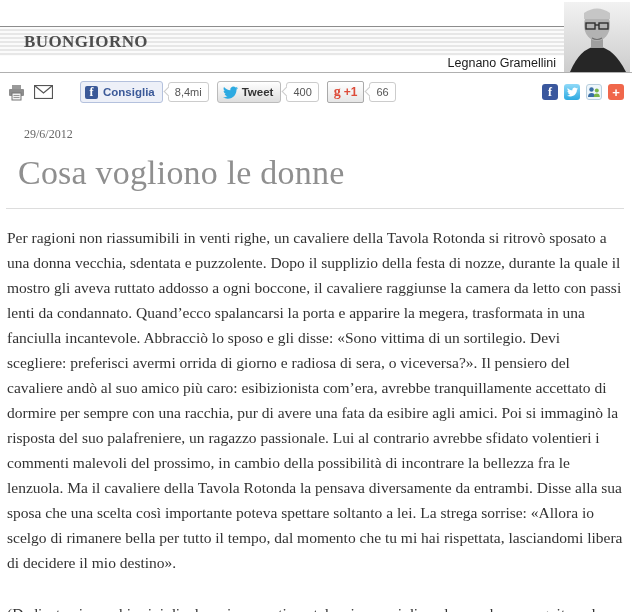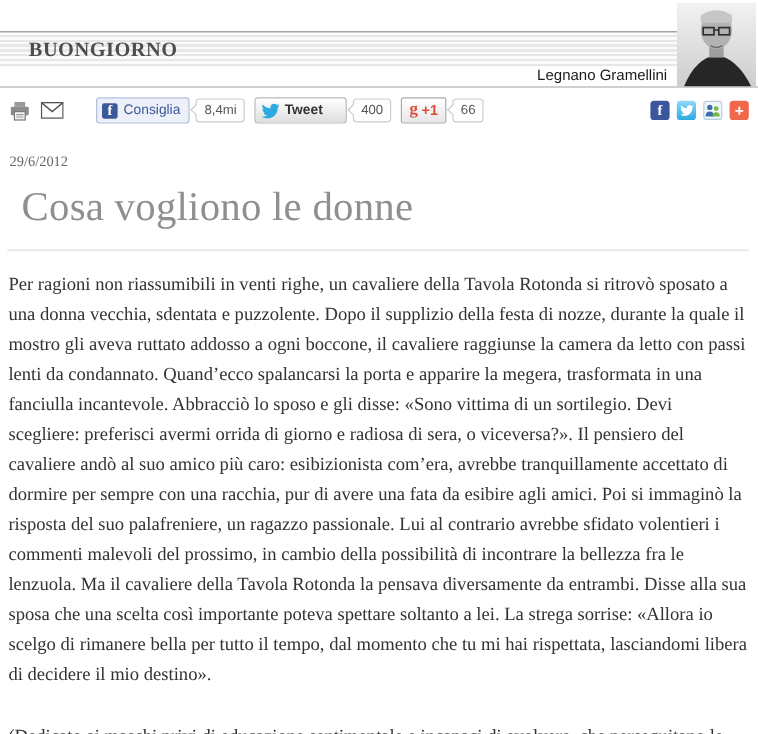--- a/index.html
+++ b/index.html
@@ -15,42 +15,42 @@
   .author{position:absolute;right:76px;bottom:2px;font-size:12.5px;color:#1a1a1a;}
   .photo{position:absolute;top:2px;right:2px;width:66px;height:70px;}
 
   
   .sharebar{display:flex;align-items:center;height:26px;margin:6px 8px 0 8px;}
   .tool-icon{margin-right:9px;display:inline-flex;align-items:center;cursor:pointer;}
   .fb-btn{display:inline-flex;align-items:center;margin-left:18px;height:20px;padding:0 7px 0 4px;
     background:#edf0f8;border:1px solid #b4c1dd;border-radius:3px;cursor:pointer;}
   .fb-f{display:inline-block;width:13px;height:13px;background:#3b5998;color:#fff;border-radius:2px;
     font-family:"Liberation Serif",serif;font-weight:bold;font-size:12px;line-height:13px;text-align:center;margin-right:5px;}
-  .fb-label{font-size:11.5px;font-weight:normal;color:#3b5998;}
+  .fb-label{font-size:11.5px;font-weight:bold;color:#3b5998;}
   .bubble{position:relative;display:inline-flex;align-items:center;height:18px;padding:0 6px;margin-left:5px;
     background:#fff;border:1px solid #ccc;border-radius:3px;font-size:11px;color:#555;justify-content:center;}
   .bubble .notch{position:absolute;left:-4px;top:5px;width:6px;height:6px;background:#fff;
     border-left:1px solid #ccc;border-bottom:1px solid #ccc;transform:rotate(45deg);}
-  .tweet-btn{display:inline-flex;align-items:center;margin-left:8px;height:20px;padding:0 19px 0 5px;
+  .tweet-btn{display:inline-flex;align-items:center;margin-left:8px;height:20px;padding:0 7px 0 5px;
     background:linear-gradient(#ffffff,#dedede);border:1px solid #bbb;border-radius:3px;cursor:pointer;}
   .tweet-label{font-size:11.5px;font-weight:bold;color:#333;margin-left:4px;}
   .plus-btn{display:inline-flex;align-items:center;margin-left:8px;height:20px;padding:0 6px;
     background:linear-gradient(#ffffff,#e6e6e6);border:1px solid #aaa;border-radius:2px;cursor:pointer;}
   .g-glyph{font-family:"Liberation Serif",serif;font-weight:bold;font-size:14px;color:#dd4b39;margin-right:3px;}
   .plus-label{font-size:12px;font-weight:bold;color:#dd4b39;}
   .spacer{flex:1;}
   .sq-icon{width:16px;height:16px;border-radius:3px;margin-left:6px;display:inline-flex;
     align-items:center;justify-content:center;cursor:pointer;}
   .sq-fb{background:#3a579d;color:#fff;font-family:"Liberation Serif",serif;font-weight:bold;font-size:12px;}
   .sq-tw{background:linear-gradient(#8fd9f8,#2daae1);}
   .sq-people{background:#eef6fb;border:1px solid #b9cfdd;box-sizing:border-box;}
   .sq-add{background:#f0674b;color:#fff;font-weight:bold;font-size:13px;line-height:13px;}
 
   
-  .date{margin:22px 0 0 8px;font-family:"Liberation Serif",serif;font-size:12px;color:#666;}
+  .date{margin:22px 0 0 24px;font-family:"Liberation Serif",serif;font-size:12px;color:#666;}
   .title{margin:12px 8px 0 18px;font-family:"Liberation Serif",serif;font-weight:400;
     font-size:34px;color:#8f8f8f;letter-spacing:.2px;}
   .title-rule{margin:16px 8px 0 6px;border-bottom:1px solid #ddd;}
   .bodytext{margin:16px 9px 0 7px;font-family:"Liberation Serif",serif;font-size:15.5px;
     line-height:25px;color:#333;}
   .bodytext p{margin:0 0 26px 0;}
 </style>
 </head>
 <body>
 

